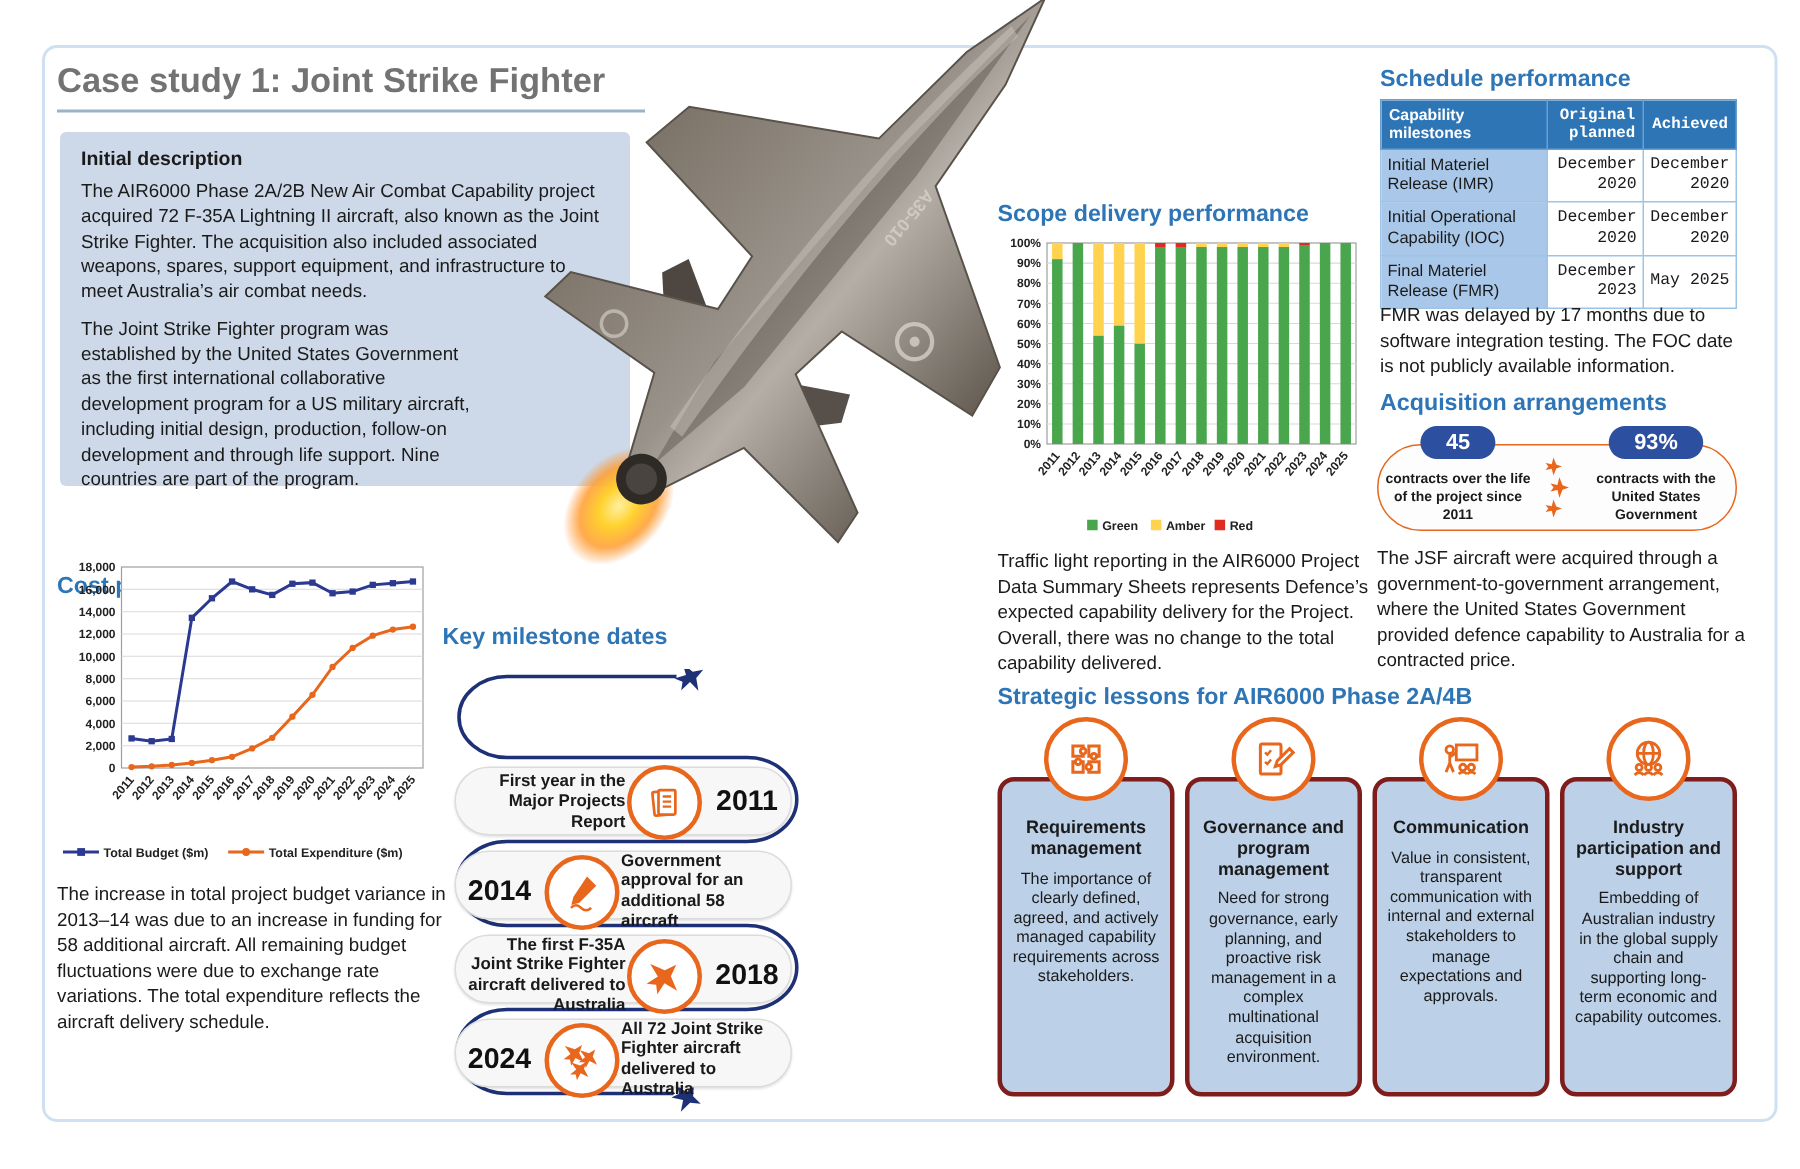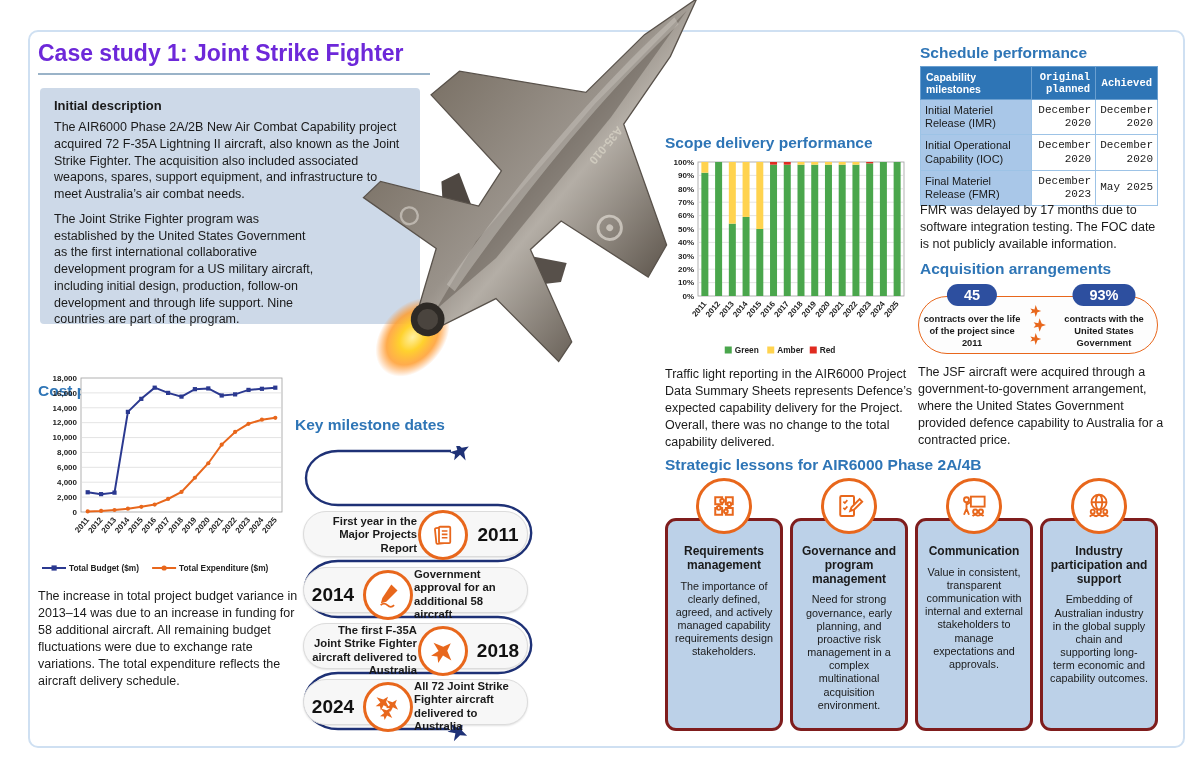--- a/index.html
+++ b/index.html
@@ -2,21 +2,21 @@
 <html><head>
 <meta charset="utf-8">
 <style>
   * { margin:0; padding:0; box-sizing:border-box; }
   html,body { width:1200px; height:779px; background:#ffffff;
     font-family:"Liberation Sans", sans-serif; color:#1a1a1a; overflow:hidden; }
   .stage { position:relative; width:1200px; height:779px; }
   .frame { position:absolute; left:28px; top:30px; width:1157px; height:718px;
     border:2px solid #cfe0f2; border-radius:10px; background:#fff; }
   .abs { position:absolute; }
-  h1.main-title { font-size:23px; font-weight:bold; color:#6d28d9; }
+  h1.main-title { font-size:23px; font-weight:bold; color:#737373; }
   .title-rule { height:2px; background:#9ab3c8; }
   h2.sec { font-size:15.5px; font-weight:bold; color:#2E75B6; }
   
   .desc-box { background:#cdd9e8; border-radius:4px; padding:10px 14px; z-index:1; }
   .desc-box h3 { font-size:13px; font-weight:bold; margin-bottom:6px; }
   .desc-box p { font-size:12.5px; line-height:1.34; margin-bottom:8px; }
   .desc-box p.narrow { width:262px; }
   
   .note { font-size:12.5px; line-height:1.36; }
   
@@ -368,21 +368,21 @@
       <svg width="30" height="30" viewBox="0 0 24 24" fill="none" stroke="#e8671c" stroke-width="1.6">
         <path d="M5 5 h5.5 v5.5 h-5.5 Z M13.5 5 h5.5 v5.5 h-5.5 Z M5 13.5 h5.5 v5.5 h-5.5 Z M13.5 13.5 h5.5 v5.5 h-5.5 Z"></path>
         <circle cx="10.5" cy="7.8" r="1.5" fill="#fff"></circle>
         <circle cx="16.2" cy="10.5" r="1.5" fill="#fff"></circle>
         <circle cx="7.8" cy="13.5" r="1.5" fill="#fff"></circle>
         <circle cx="13.5" cy="16.2" r="1.5" fill="#fff"></circle>
       </svg>
     </div>
     <div class="lesson-card">
       <h4>Requirements management</h4>
-      <p>The importance of clearly defined, agreed, and actively managed capability requirements design stakeholders.</p>
+      <p>The importance of clearly defined, agreed, and actively managed capability requirements across stakeholders.</p>
     </div>
   </div>
 
   <div class="card-wrap abs" style="left:790px; top:478px;">
     <div class="lesson-icon">
       <svg width="30" height="30" viewBox="0 0 24 24" fill="none" stroke="#e8671c" stroke-width="1.6">
         <rect x="5" y="4" width="11" height="16" rx="1"></rect>
         <path d="M7.5 8.5 l1.2 1.2 2-2.4 M7.5 13.5 l1.2 1.2 2-2.4" stroke-width="1.3"></path>
         <path d="M20.5 6.5 L14 13 l-1 3 3-1 6.5-6.5 Z" fill="#fff"></path>
       </svg>

